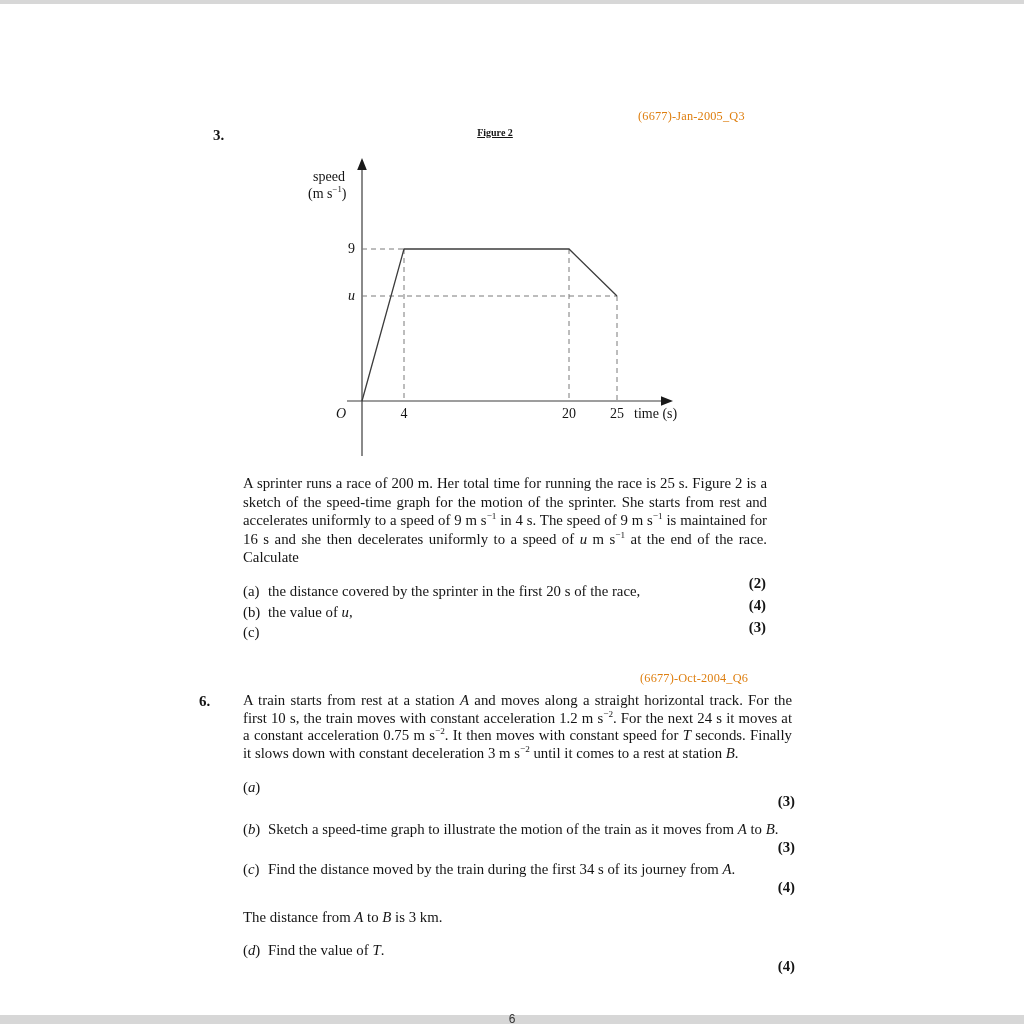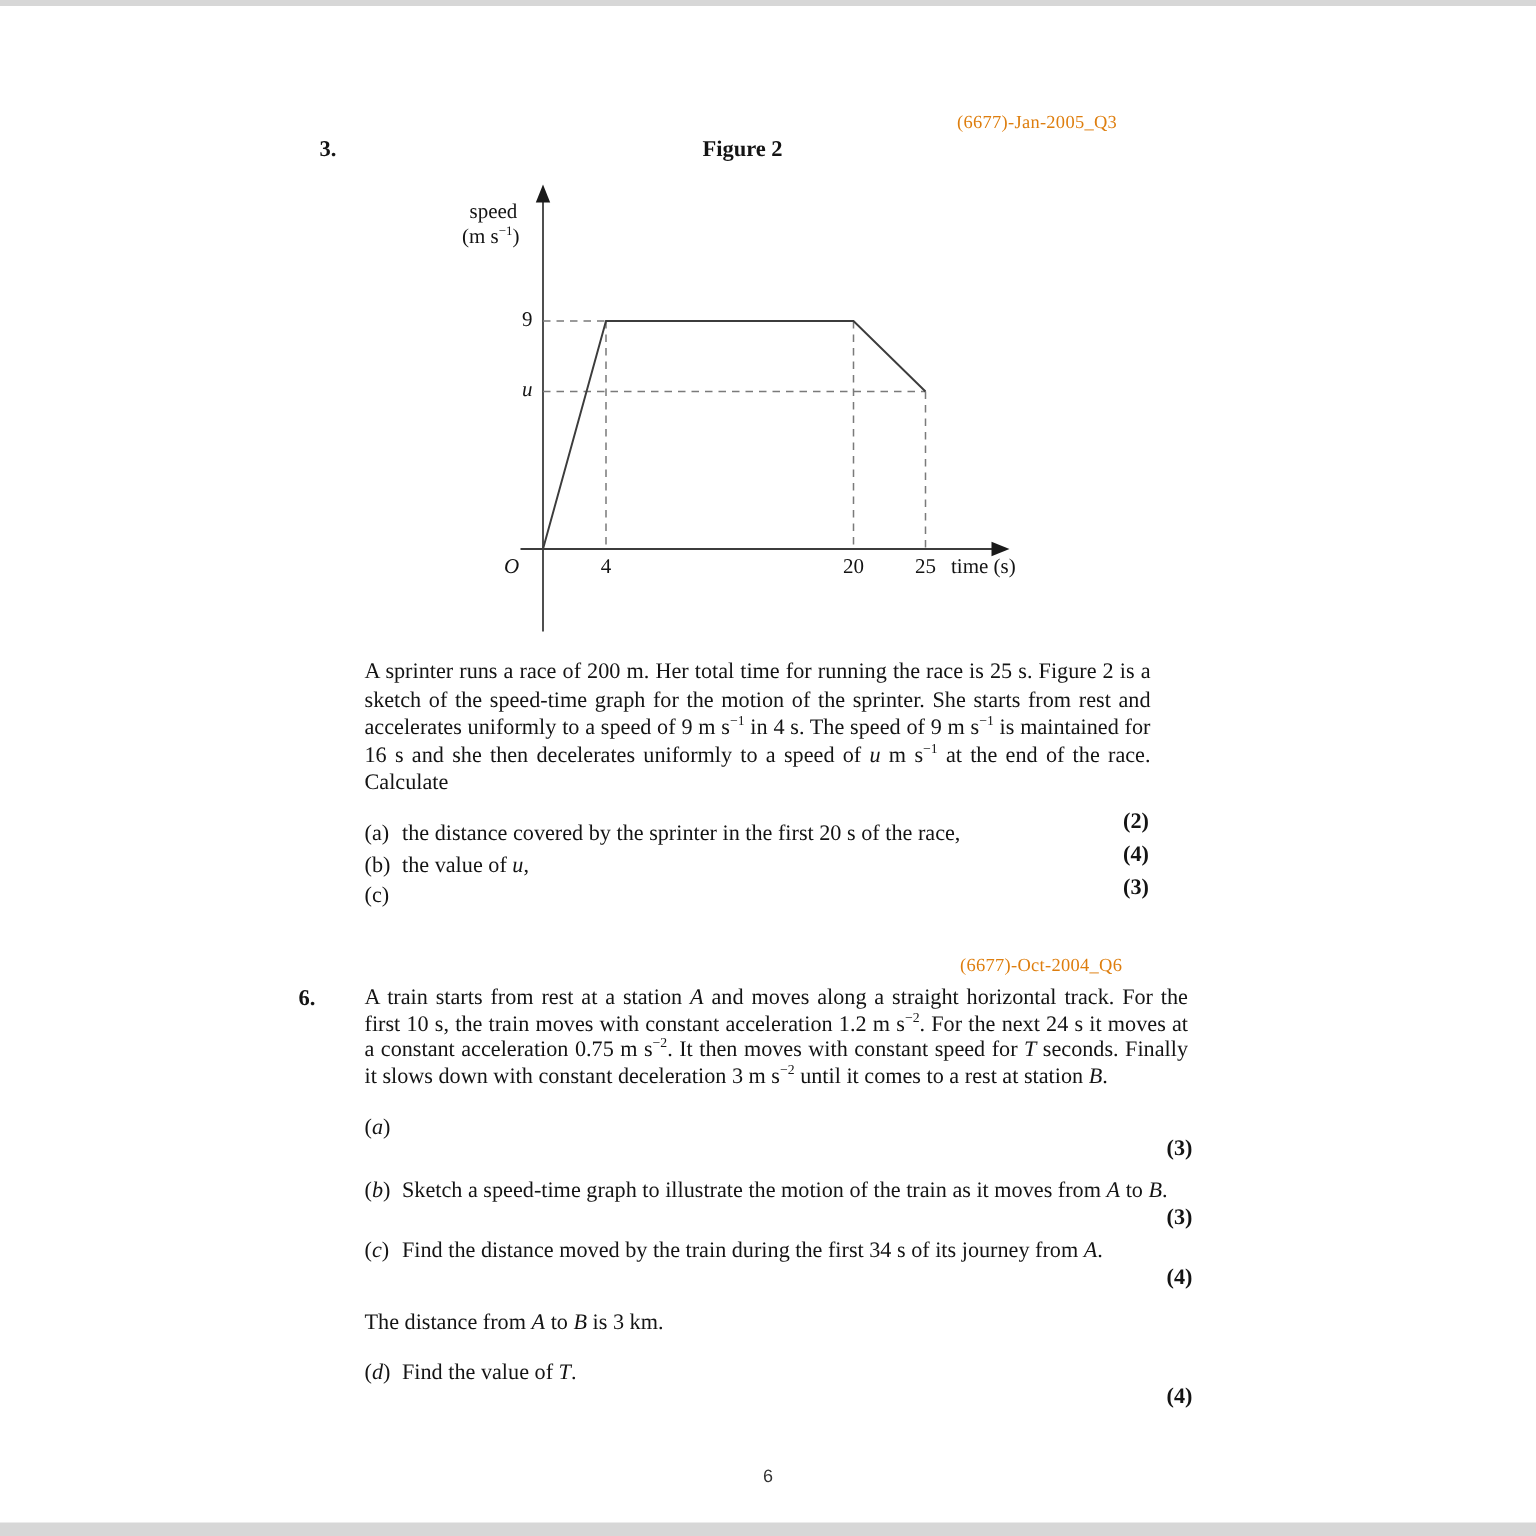--- a/index.html
+++ b/index.html
@@ -1,22 +1,22 @@
 <!DOCTYPE html>
 <html><head>
 <meta charset="utf-8">
 <style>
   html,body{margin:0;padding:0;background:#888;}
   #page{position:relative;width:1024px;height:1024px;background:#ffffff;overflow:hidden;
         font-family:"Liberation Serif","DejaVu Serif",serif;color:#141414;}
   .edge{position:absolute;left:0;width:1024px;background:#d7d7d7;}
-  .abs{position:absolute;}
+  .abs{position:absolute;margin-top:35px;}
   .tag{font-size:12.3px;color:#de7e0e;letter-spacing:0.2px;}
   .qnum{font-weight:bold;font-size:15px;}
-  .fig-title{font-weight:bold;font-size:15px;text-align:center;}
+  .fig-title{font-weight:bold;font-size:10px;text-align:center;text-decoration:underline;}
   .body-text{font-size:14.8px;}
   .intro{text-align:justify;}
   #q3-intro{line-height:18.6px;}
   #q6-intro{line-height:17.7px;font-family:Liberation Serif, serif;}
   .part-row{display:flex;}
   .part-label{flex:0 0 25px;}
   .marks{font-weight:bold;font-size:14.8px;text-align:right;}
   sup{font-size:0.62em;line-height:0;}
   .fig{width:400px;height:312px;}
   .fig svg{position:absolute;left:0;top:0;}

